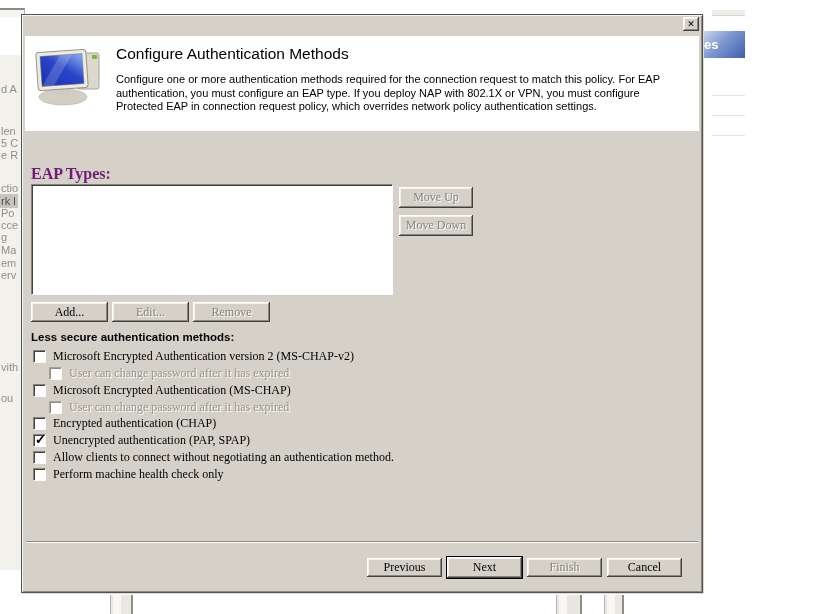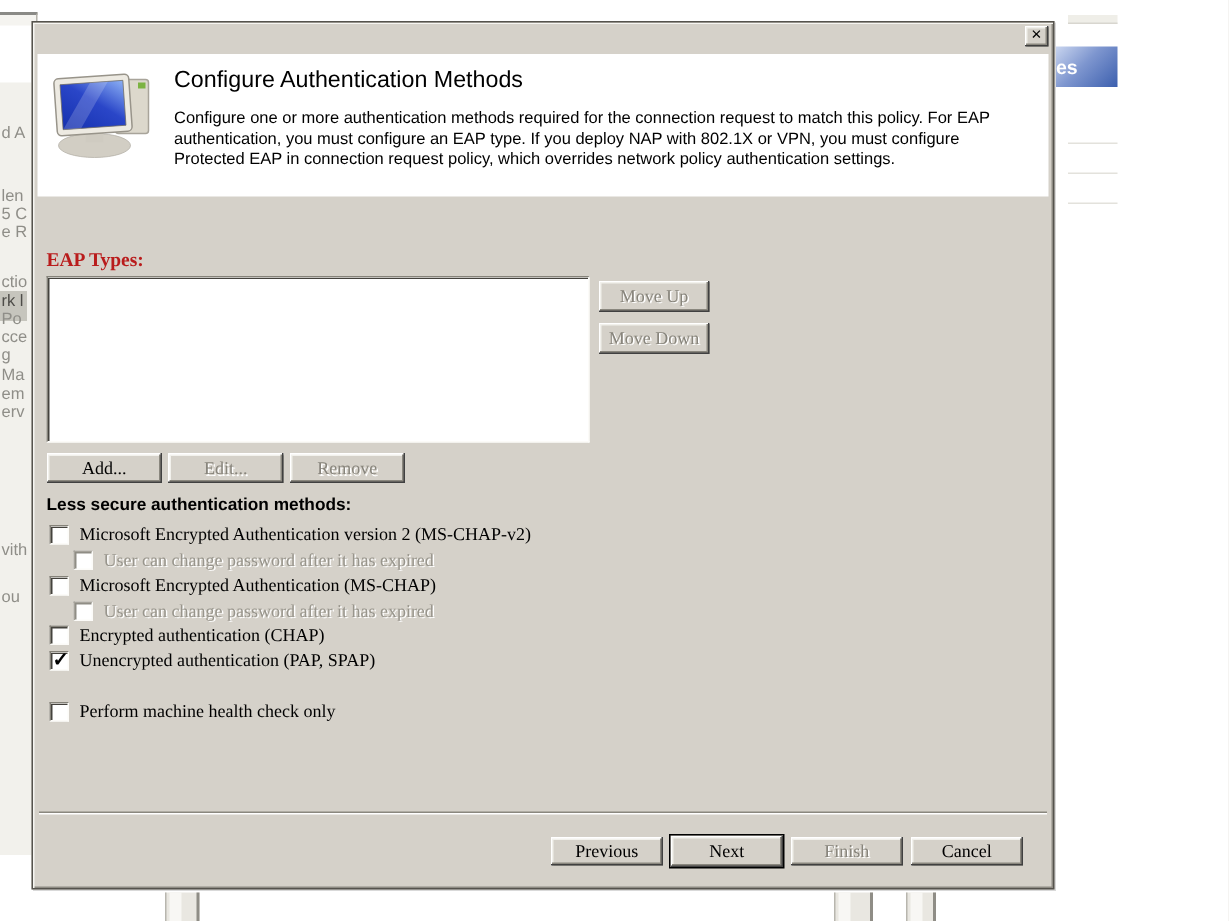--- a/index.html
+++ b/index.html
@@ -4,21 +4,21 @@
 <style>
   * { margin:0; padding:0; box-sizing:border-box; }
   html,body { width:819px; height:614px; background:#ffffff; overflow:hidden;
               font-family:"Liberation Sans", sans-serif; }
 
   
   .bg-left-strip { position:absolute; left:0; top:55px; width:21px; height:515px;
                    background:#f2f1ec; overflow:hidden; }
   .bg-frag { position:absolute; left:1px; white-space:nowrap; font-size:11px;
              color:#8f8e88; font-family:"Liberation Sans", sans-serif; }
-  .bg-frag.hl { background:#c6c5bd; color:#4e4d49; padding:1px 2px 7px 1px; left:0; }
+  .bg-frag.hl { background:#c6c5bd; color:#4e4d49; padding:1px 2px 1px 1px; left:0; }
   .bg-topleft-tab { position:absolute; left:0; top:8px; width:25px; height:9px;
                     background:#f5f4f0; border-top:2px solid #8a8a86; border-right:1px solid #b5b3ac; }
   .bg-right-strip { position:absolute; left:712px; top:10px; width:33px; height:240px; background:#ffffff; }
   .bg-right-topedge { position:absolute; left:712px; top:10px; width:33px; height:6px;
                       background:#efeee8; border-bottom:1px solid #d8d6cf; }
   .bg-right-line { position:absolute; left:712px; width:33px; height:1px; background:#e3e2dc; }
   .bg-right-sel { position:absolute; left:704px; top:31px; width:41px; height:27px;
                   background:linear-gradient(135deg,#c9d5ef 0%,#7e96cf 45%,#3c5fae 100%);
                   color:#ffffff; font-weight:bold; font-size:13px; line-height:27px;
                   padding-left:0; overflow:hidden; }
@@ -45,21 +45,21 @@
   .header { position:absolute; left:3px; top:21px; right:3px; height:95px; background:#ffffff; }
   .hdr-icon { position:absolute; left:6px; top:10px; width:74px; height:62px; }
   .hdr-title { position:absolute; left:91px; top:9px; font-size:15.5px; color:#000;
                font-family:"Liberation Sans", sans-serif; }
   .hdr-desc { position:absolute; left:91px; top:37px; width:578px; font-size:11px;
               line-height:13.5px; color:#000; }
 
   .serif { font-family:"Liberation Serif","DejaVu Serif",serif; }
 
   .note { position:absolute; left:11px; top:123px; font-size:12px; color:#000; }
-  .eap-label { position:absolute; left:9px; top:150px; font-size:13px; font-weight:bold; color:#b91c1c; }
+  .eap-label { position:absolute; left:9px; top:150px; font-size:16px; font-weight:bold; color:#701a75; }
   .listbox { position:absolute; left:9px; top:169px; width:362px; height:111px; background:#ffffff;
              border:1px solid; border-color:#858279 #fcfbf8 #fcfbf8 #858279;
              box-shadow:inset 1px 1px 0 #44423d; }
 
   .btn { position:absolute; background:#d5d1c9; font-size:12px; color:#000;
          font-family:"Liberation Serif","DejaVu Serif",serif; text-align:center; cursor:pointer;
          border:none;
          box-shadow:inset -1px -1px 0 #404040, inset 1px 1px 0 #ffffff,
                     inset -2px -2px 0 #8a877e, inset 2px 2px 0 #f2f1ec; }
   .btn.disabled { color:#87847b; text-shadow:1px 1px 0 #ffffff; cursor:default; }
@@ -179,20 +179,24 @@
     <span class="lbl serif">User can change password after it has expired</span>
   </div>
   <div class="cbrow" style="left:11px; top:401px">
     <span class="box"></span>
     <span class="lbl serif">Encrypted authentication (CHAP)</span>
   </div>
   <div class="cbrow checked" style="left:11px; top:418px">
     <span class="box"></span>
     <span class="lbl serif">Unencrypted authentication (PAP, SPAP)</span>
   </div>
+  <div class="cbrow" style="left:11px; top:435px">
+    <span class="box"></span>
+    <span class="lbl serif">Allow clients to connect without negotiating an authentication method.</span>
+  </div>
   <div class="cbrow" style="left:11px; top:452px">
     <span class="box"></span>
     <span class="lbl serif">Perform machine health check only</span>
   </div>
 
   <div class="separator"></div>
 
   <button class="btn" style="left:345px; top:543px; width:75px; height:19px">Previous</button>
   <button class="btn default" style="left:425px; top:542px; width:75px; height:21px">Next</button>
   <button class="btn disabled" style="left:505px; top:543px; width:75px; height:19px">Finish</button>

